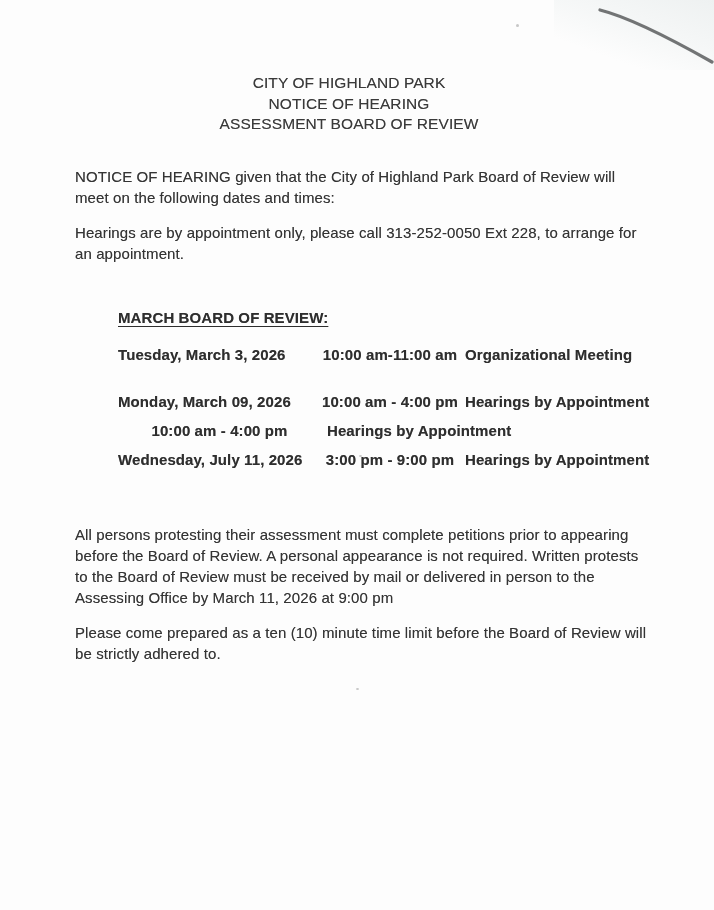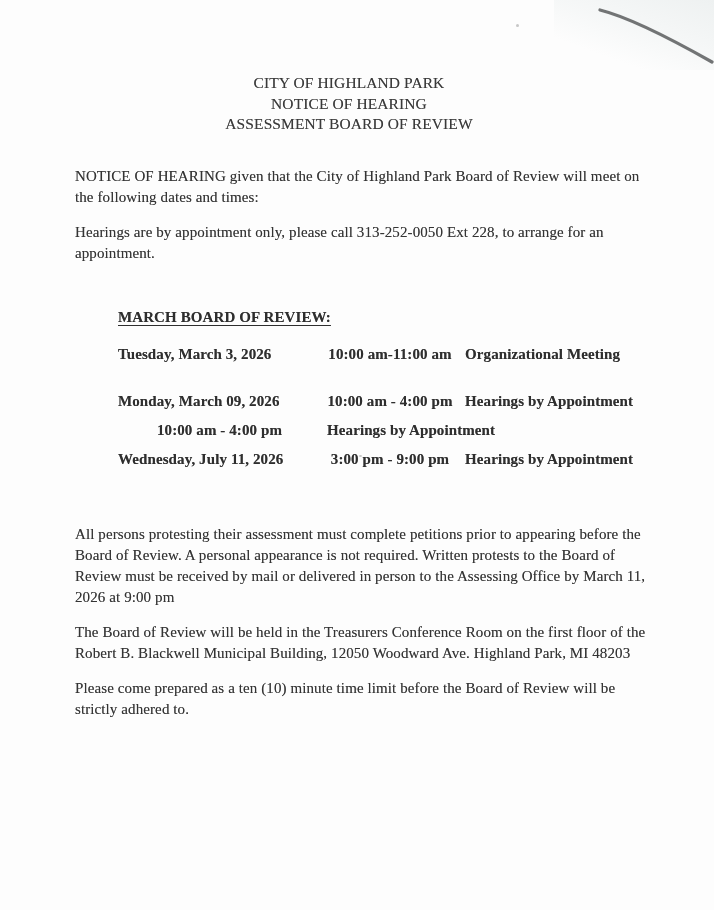--- a/index.html
+++ b/index.html
@@ -9,21 +9,20 @@
     background: #ffffff;
     font-family: "Liberation Sans", sans-serif;
   }
   .page {
     position: relative;
     width: 714px;
     height: 910px;
     background: #fdfdfd;
     overflow: hidden;
     color: #343434;
-    font-family: Liberation Serif, serif;
   }
   
   .corner-tint {
     position: absolute;
     top: 0; right: 0;
     width: 160px; height: 70px;
     background: linear-gradient(200deg, #eef1f1 0%, rgba(240,243,243,0.55) 45%, rgba(253,253,253,0) 75%);
     pointer-events: none;
   }
   .scan-artifact-svg {
@@ -132,18 +131,17 @@
 
       <div class="sched-row row-4">
         <span class="date">Wednesday, July 11, 2026</span>
         <span class="time">3:00 pm - 9:00 pm</span>
         <span class="event">Hearings by Appointment</span>
       </div>
     </div>
 
     <div class="closing">
       <p class="para">All persons protesting their assessment must complete petitions prior to appearing before the Board of Review. A personal appearance is not required. Written protests to the Board of Review must be received by mail or delivered in person to the Assessing Office by March 11, 2026 at 9:00 pm</p>
-      <p class="para">The Board of Review will be held in the Treasurers Conference Room on the first floor of the Robert B. Blackwell Municipal Building, 12050 Woodward Ave. Highland Park, MI 48203</p>
       <p class="para">Please come prepared as a ten (10) minute time limit before the Board of Review will be strictly adhered to.</p>
     </div>
 
   </div>
 </div>
 
 </body></html>

